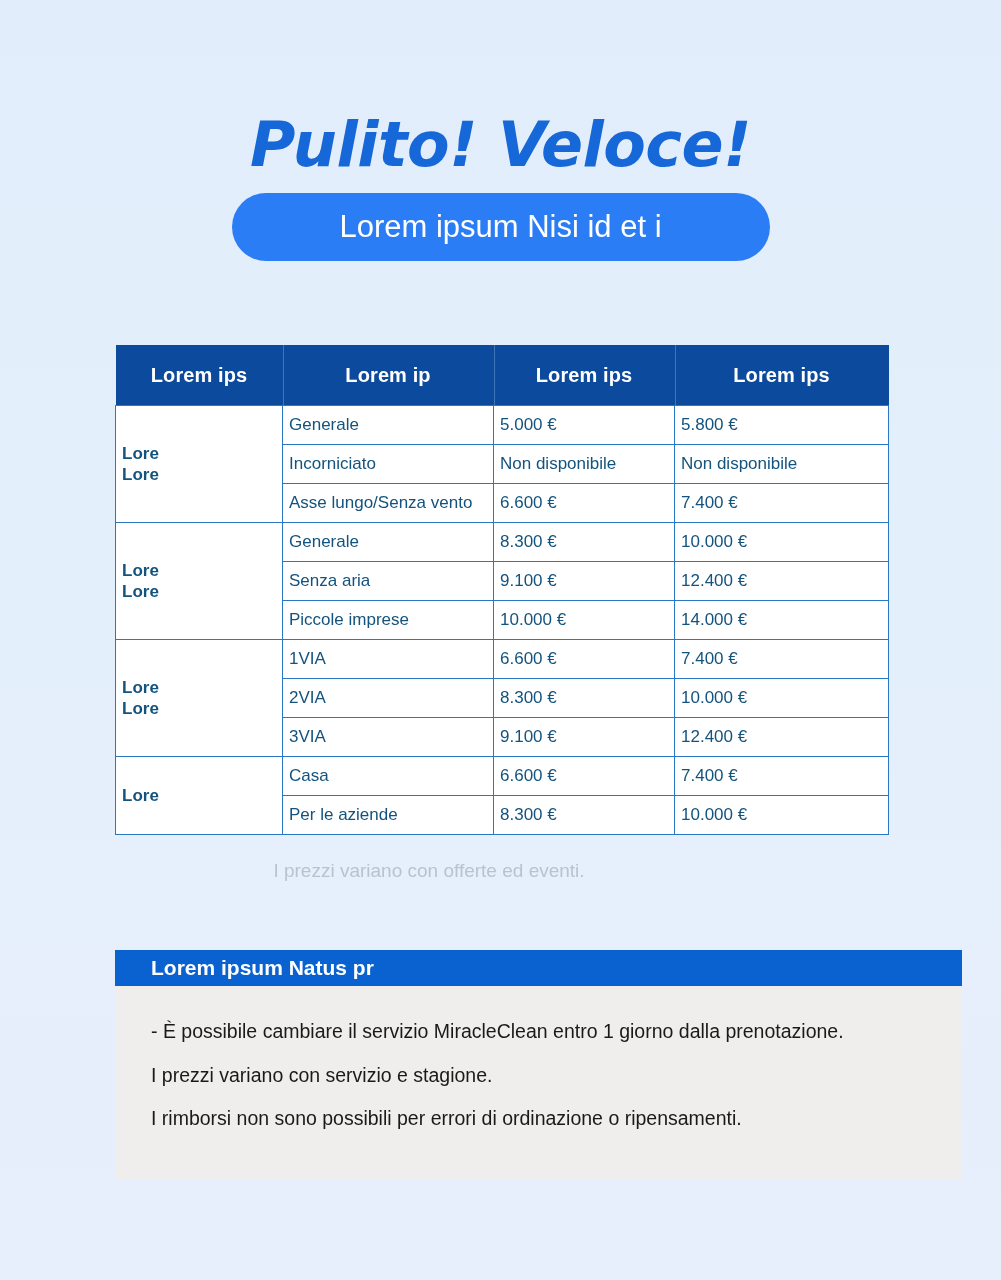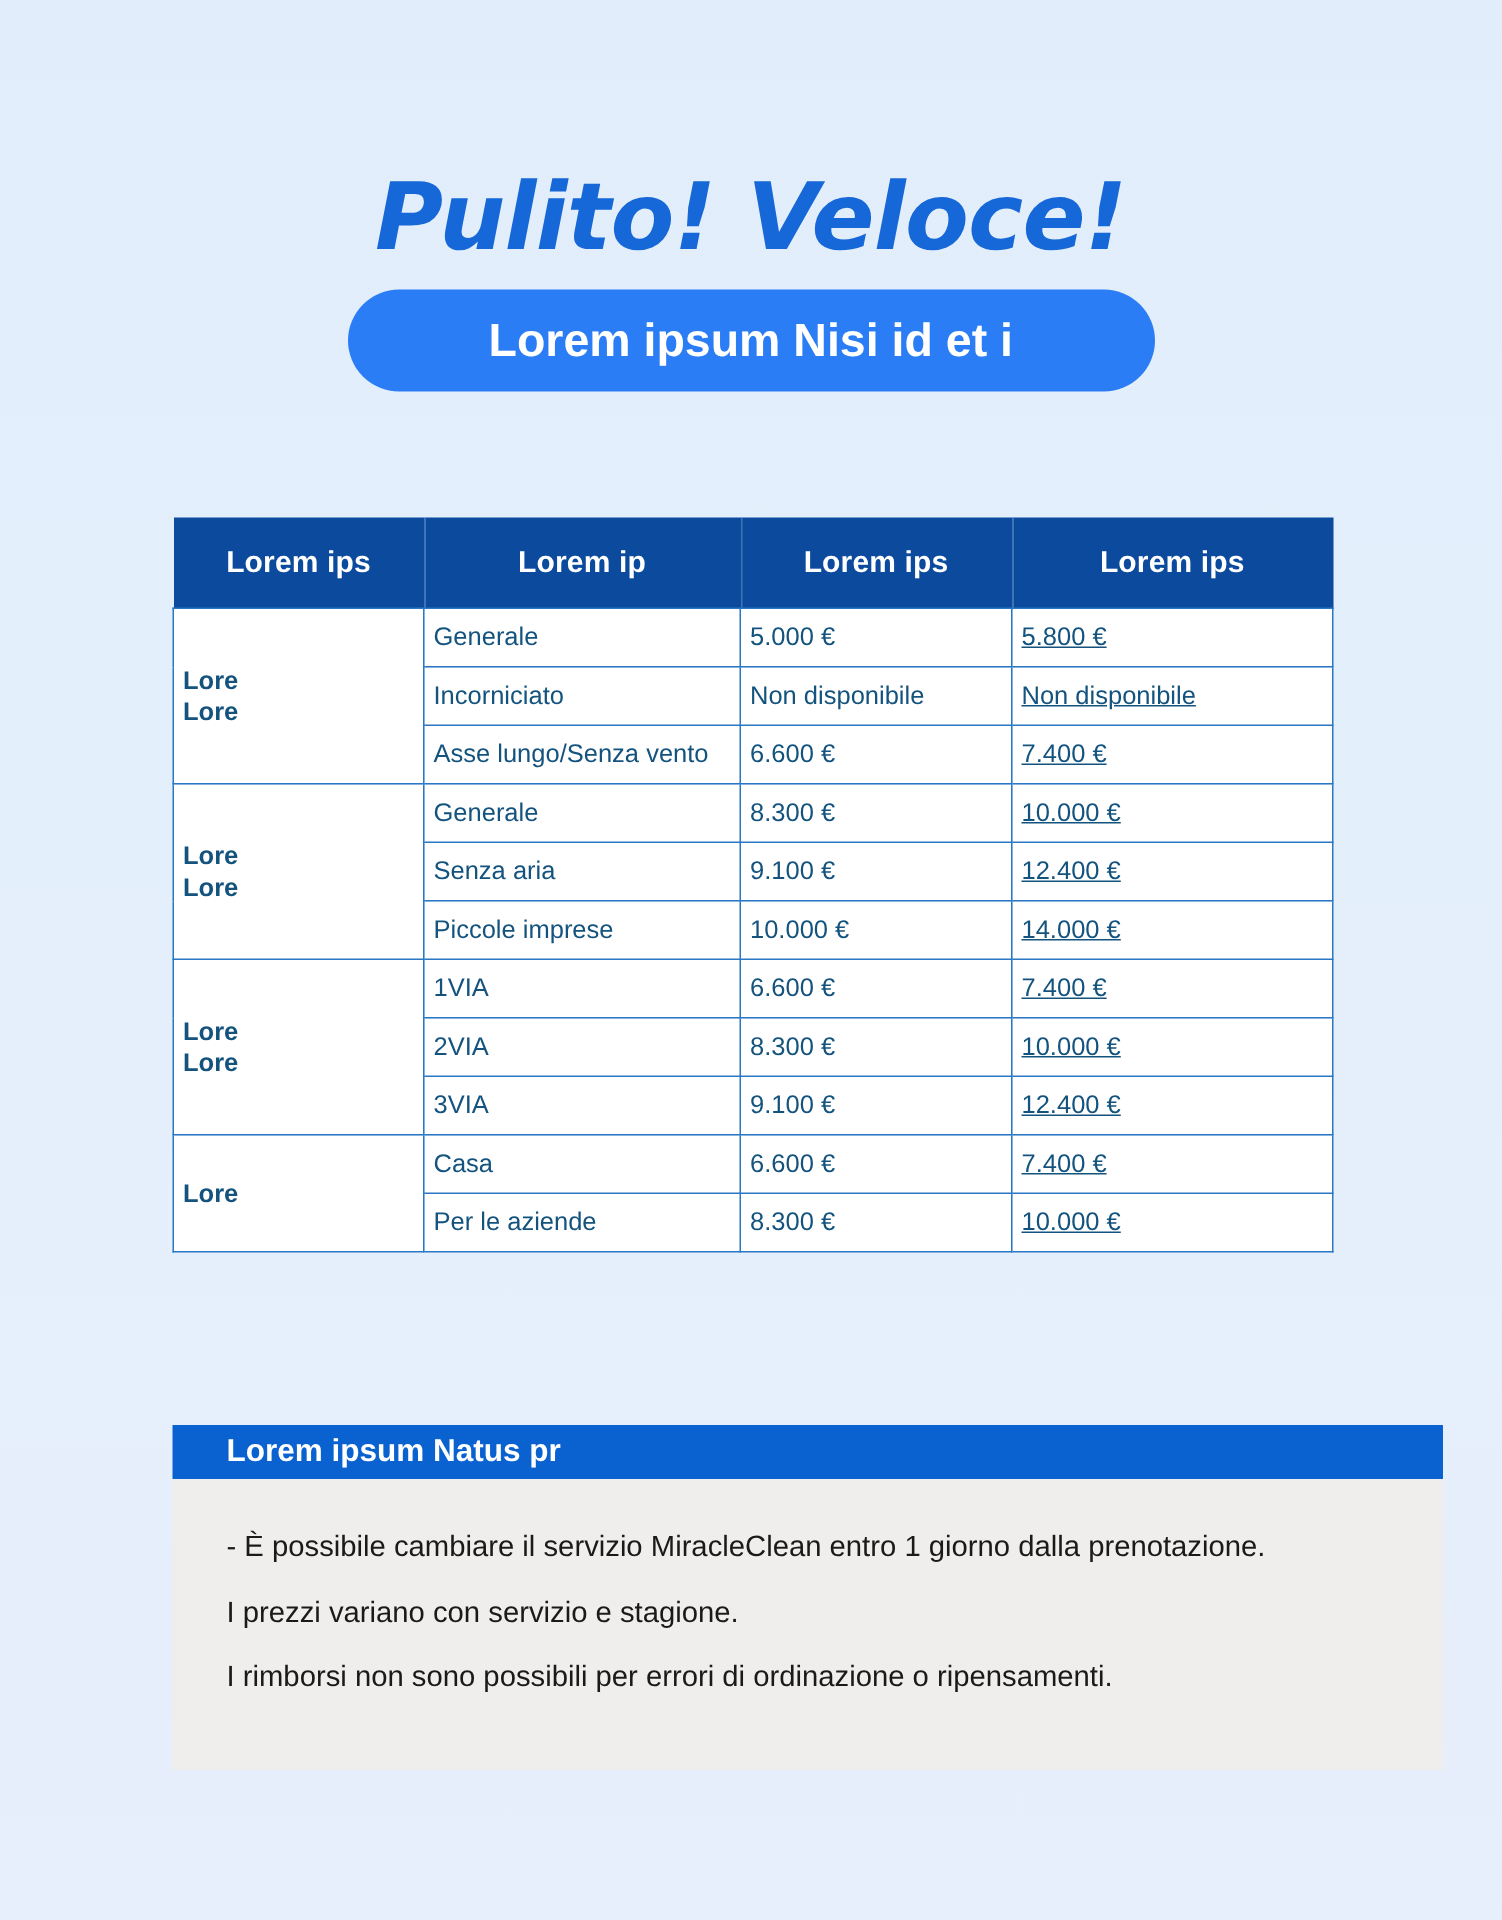--- a/index.html
+++ b/index.html
@@ -44,21 +44,21 @@
     justify-content: center;
   }
   .hero-pill {
     background: #2b7df5;
     color: #ffffff;
     border-radius: 42px;
     width: 538px;
     height: 68px;
     line-height: 68px;
     font-size: 31px;
-    font-weight: 700;
+    font-weight: 400;
     text-align: center;
     cursor: pointer;
     user-select: none;
   }
 
   
   .table-wrap {
     position: absolute;
     left: 115px;
     top: 345px;
@@ -106,21 +106,20 @@
     font-weight: 700;
     font-size: 21px;
     line-height: 1.25;
     border: 1px solid #2a77c4;
   }
   td.price-a {
     background: #e8f1fa;
   }
   td.price-b {
     background: #ffffff;
-    text-decoration: underline;
   }
   td.label {
     background: #ffffff;
     color: #1a5a86;
   }
 
   .footnote {
     position: absolute;
     left: 115px;
     top: 860px;
@@ -247,20 +246,21 @@
           </tr>
           <tr>
             <td class="label">Per le aziende</td>
             <td class="price-a">8.300 €</td>
             <td class="price-b">10.000 €</td>
           </tr>
         </tbody>
     </table>
   </div>
 
+  <div class="footnote">I prezzi variano con offerte ed eventi.</div>
 
   <div class="notice">
     <div class="notice-header">Lorem ipsum Natus pr</div>
     <div class="notice-body" id="notice-body">
         <div class="notice-line">- È possibile cambiare il servizio MiracleClean entro 1 giorno dalla prenotazione.</div>
         <div class="notice-line">I prezzi variano con servizio e stagione.</div>
         <div class="notice-line">I rimborsi non sono possibili per errori di ordinazione o ripensamenti.</div>
       </div>
   </div>
 

